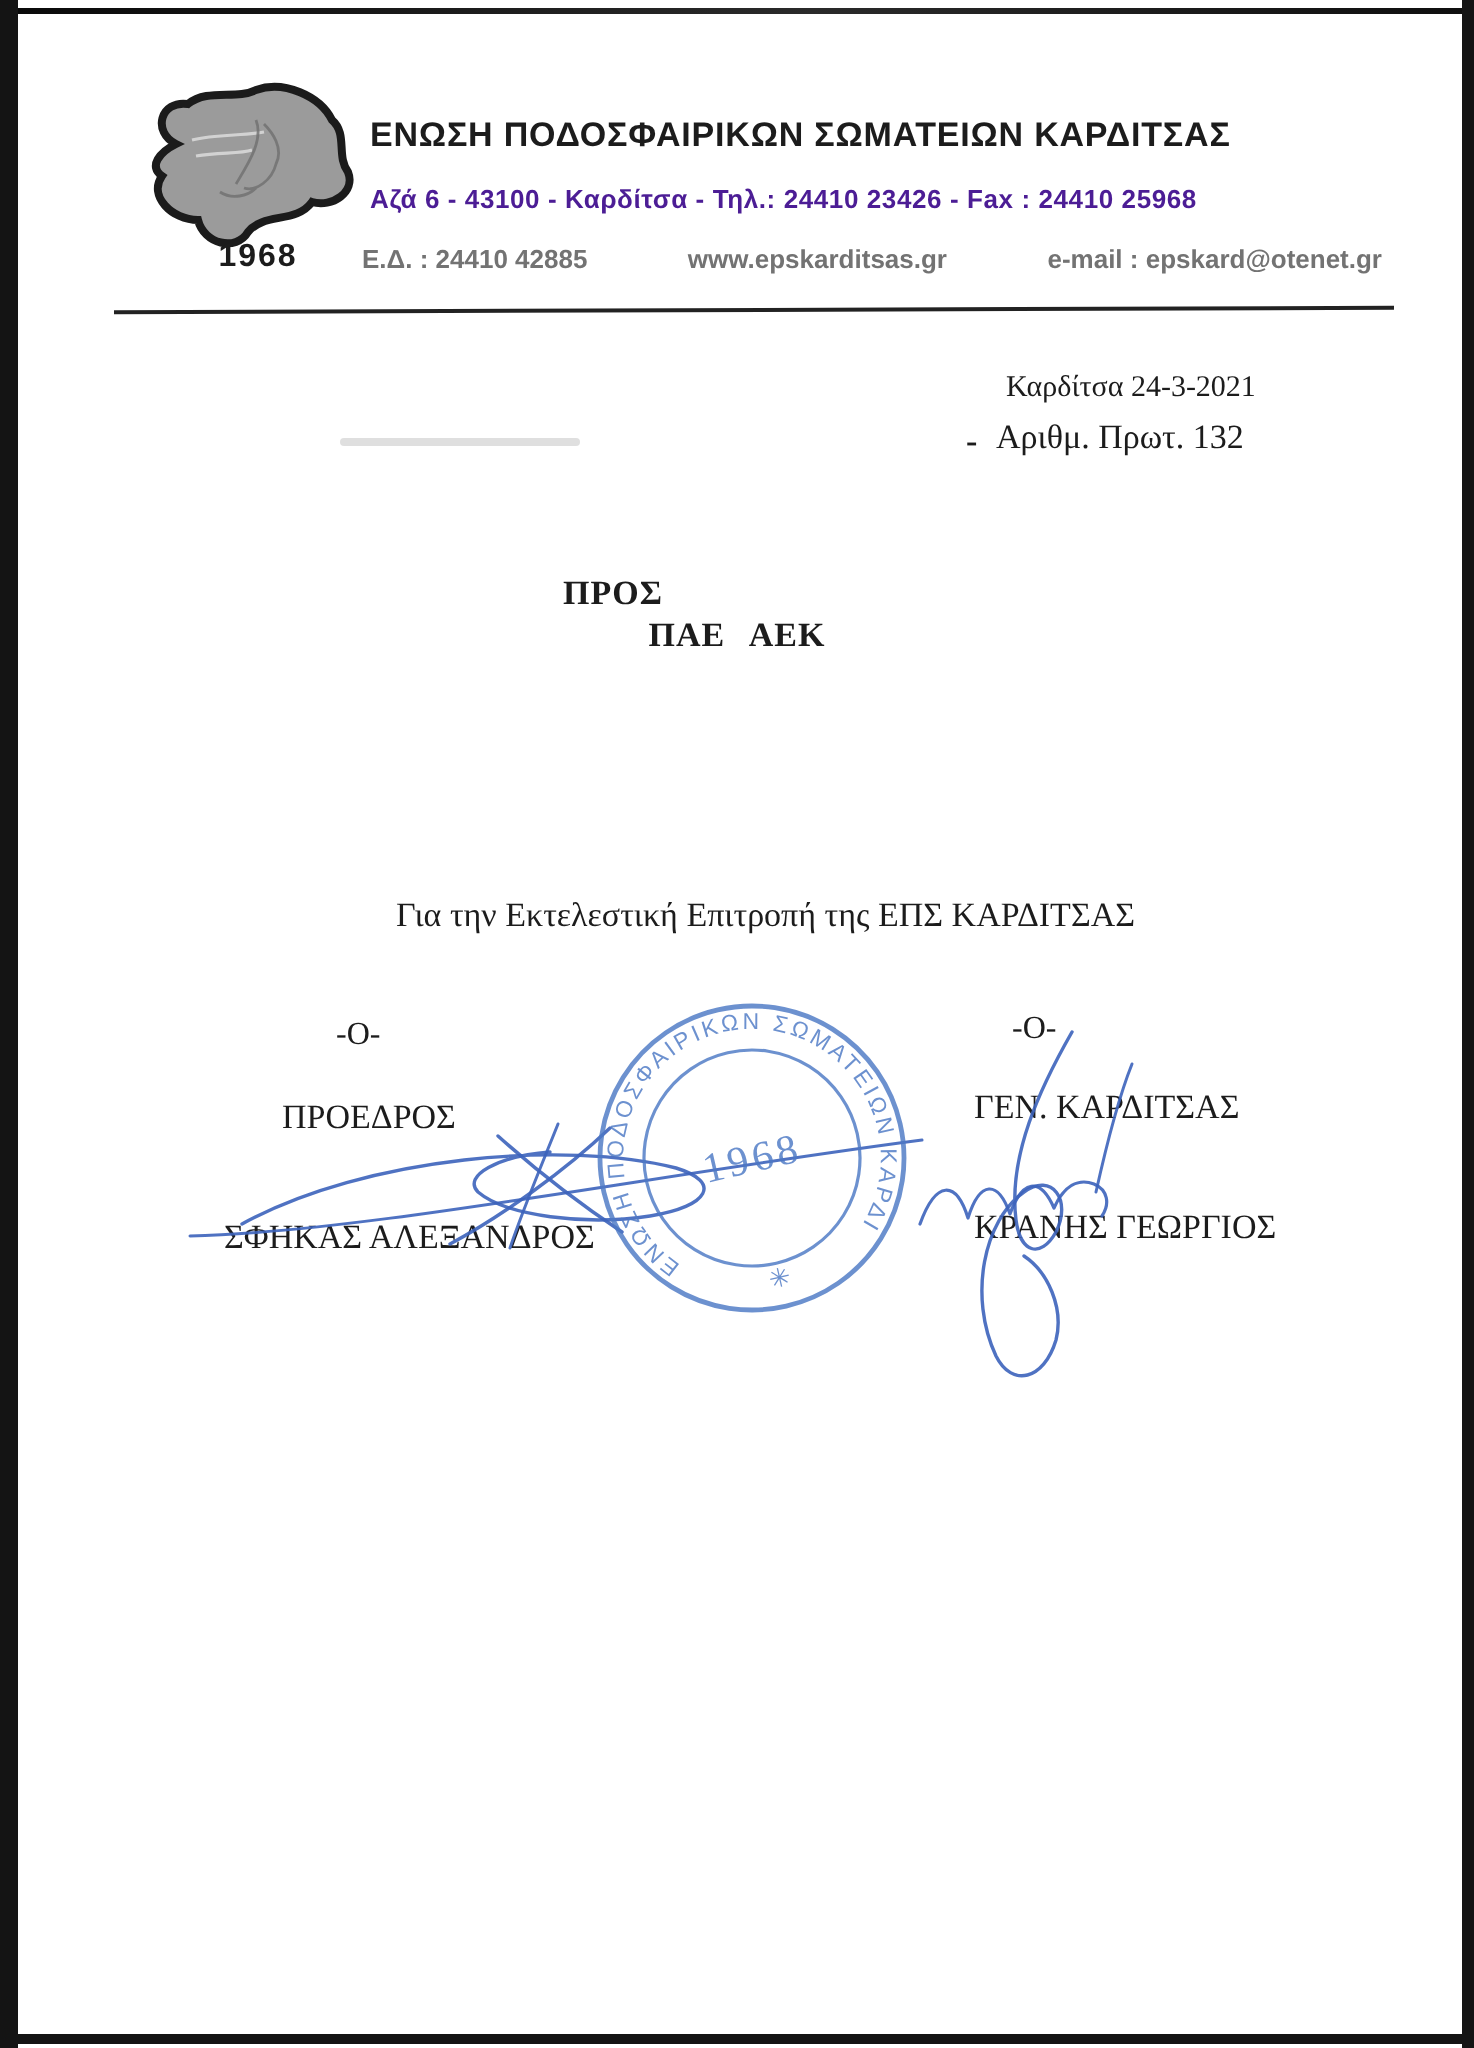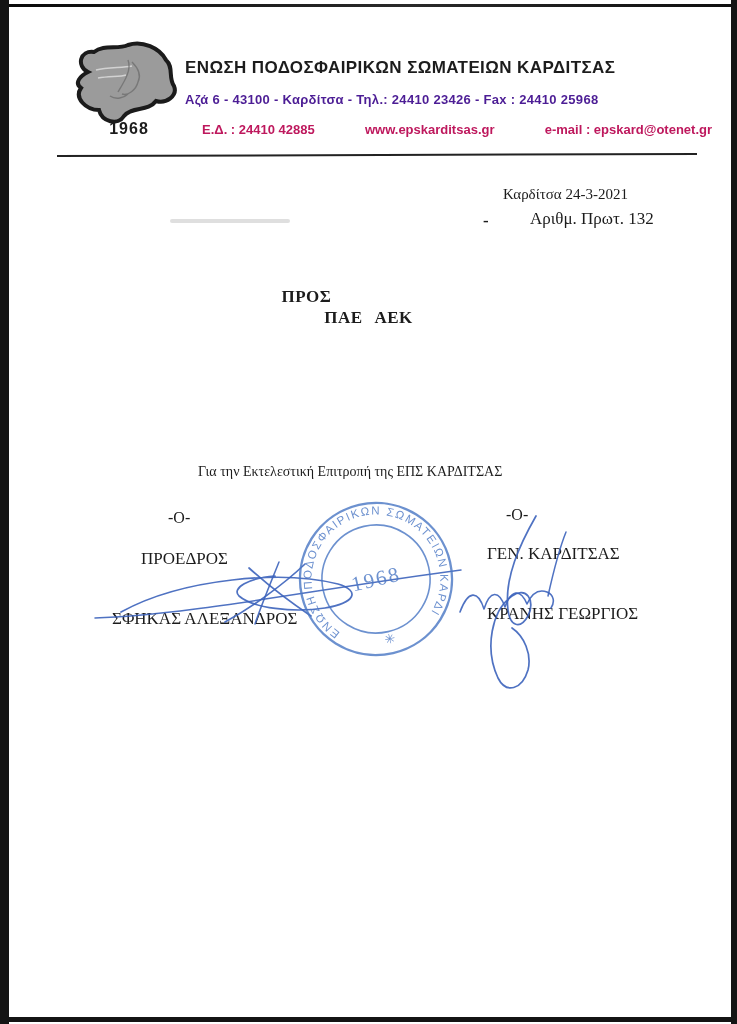--- a/index.html
+++ b/index.html
@@ -27,37 +27,37 @@
   .smudge{position:absolute;left:170px;top:219px;width:120px;height:4px;background:#b9b9b9;opacity:.45;border-radius:2px;}
 
   
   .logo-wrap{position:absolute;left:66px;top:40px;width:116px;height:96px;}
   .logo-year{position:absolute;left:84px;top:120px;width:90px;text-align:center;
     font-family:"Liberation Sans",sans-serif;font-weight:bold;font-size:16px;letter-spacing:1px;}
   .org-name{position:absolute;left:185px;top:58px;
     font-family:"Liberation Sans",sans-serif;font-weight:bold;font-size:17px;letter-spacing:.4px;}
   .org-address{position:absolute;left:185px;top:92px;
     font-family:"Liberation Sans",sans-serif;font-weight:bold;font-size:13px;letter-spacing:.3px;color:#4c1d95;}
-  .org-line3{position:absolute;left:202px;top:122px;width:510px;
-    font-family:"Liberation Sans",sans-serif;font-weight:bold;font-size:13px;color:#be185d;
+  .org-line3{position:absolute;left:181px;top:122px;width:510px;
+    font-family:"Liberation Sans",sans-serif;font-weight:bold;font-size:13px;color:#737373;
     display:flex;justify-content:space-between;}
   .header-rule{position:absolute;left:57px;top:154px;width:640px;height:2px;background:#222;transform:rotate(-.2deg);}
 
   
   .date-line{position:absolute;left:503px;top:186px;font-size:15px;}
-  .protocol-line{position:absolute;left:498px;top:209px;font-size:17px;margin-left:32px;}
+  .protocol-line{position:absolute;left:498px;top:209px;font-size:17px;}
   .protocol-dash{position:absolute;left:483px;top:211px;font-size:17px;font-weight:bold;}
 
   
   .to-label{position:absolute;left:0;top:287px;width:613px;text-align:center;font-weight:bold;font-size:17px;letter-spacing:.5px;}
   .to-name{position:absolute;left:0;top:308px;width:737px;text-align:center;font-weight:bold;font-size:17px;letter-spacing:.5px;word-spacing:8px;font-family:Liberation Serif, serif;}
 
   
   .body-par{position:absolute;left:60px;top:349px;width:642px;font-size:17px;line-height:23px;text-indent:4px;}
-  .committee-line{position:absolute;left:198px;top:464px;font-size:14px;}
+  .committee-line{position:absolute;left:198px;top:448px;font-size:17px;}
 
   
   .sig-label{position:absolute;font-size:16px;}
   .left-o{left:168px;top:509px;}
   .right-o{left:506px;top:506px;}
   .sig-title{position:absolute;font-size:17px;text-align:center;}
   .left-title{left:141px;top:549px;}
   .right-title{left:487px;top:544px;}
   .sig-name{position:absolute;font-size:17px;}
   .left-name{left:112px;top:609px;font-family:Liberation Serif, serif;}

